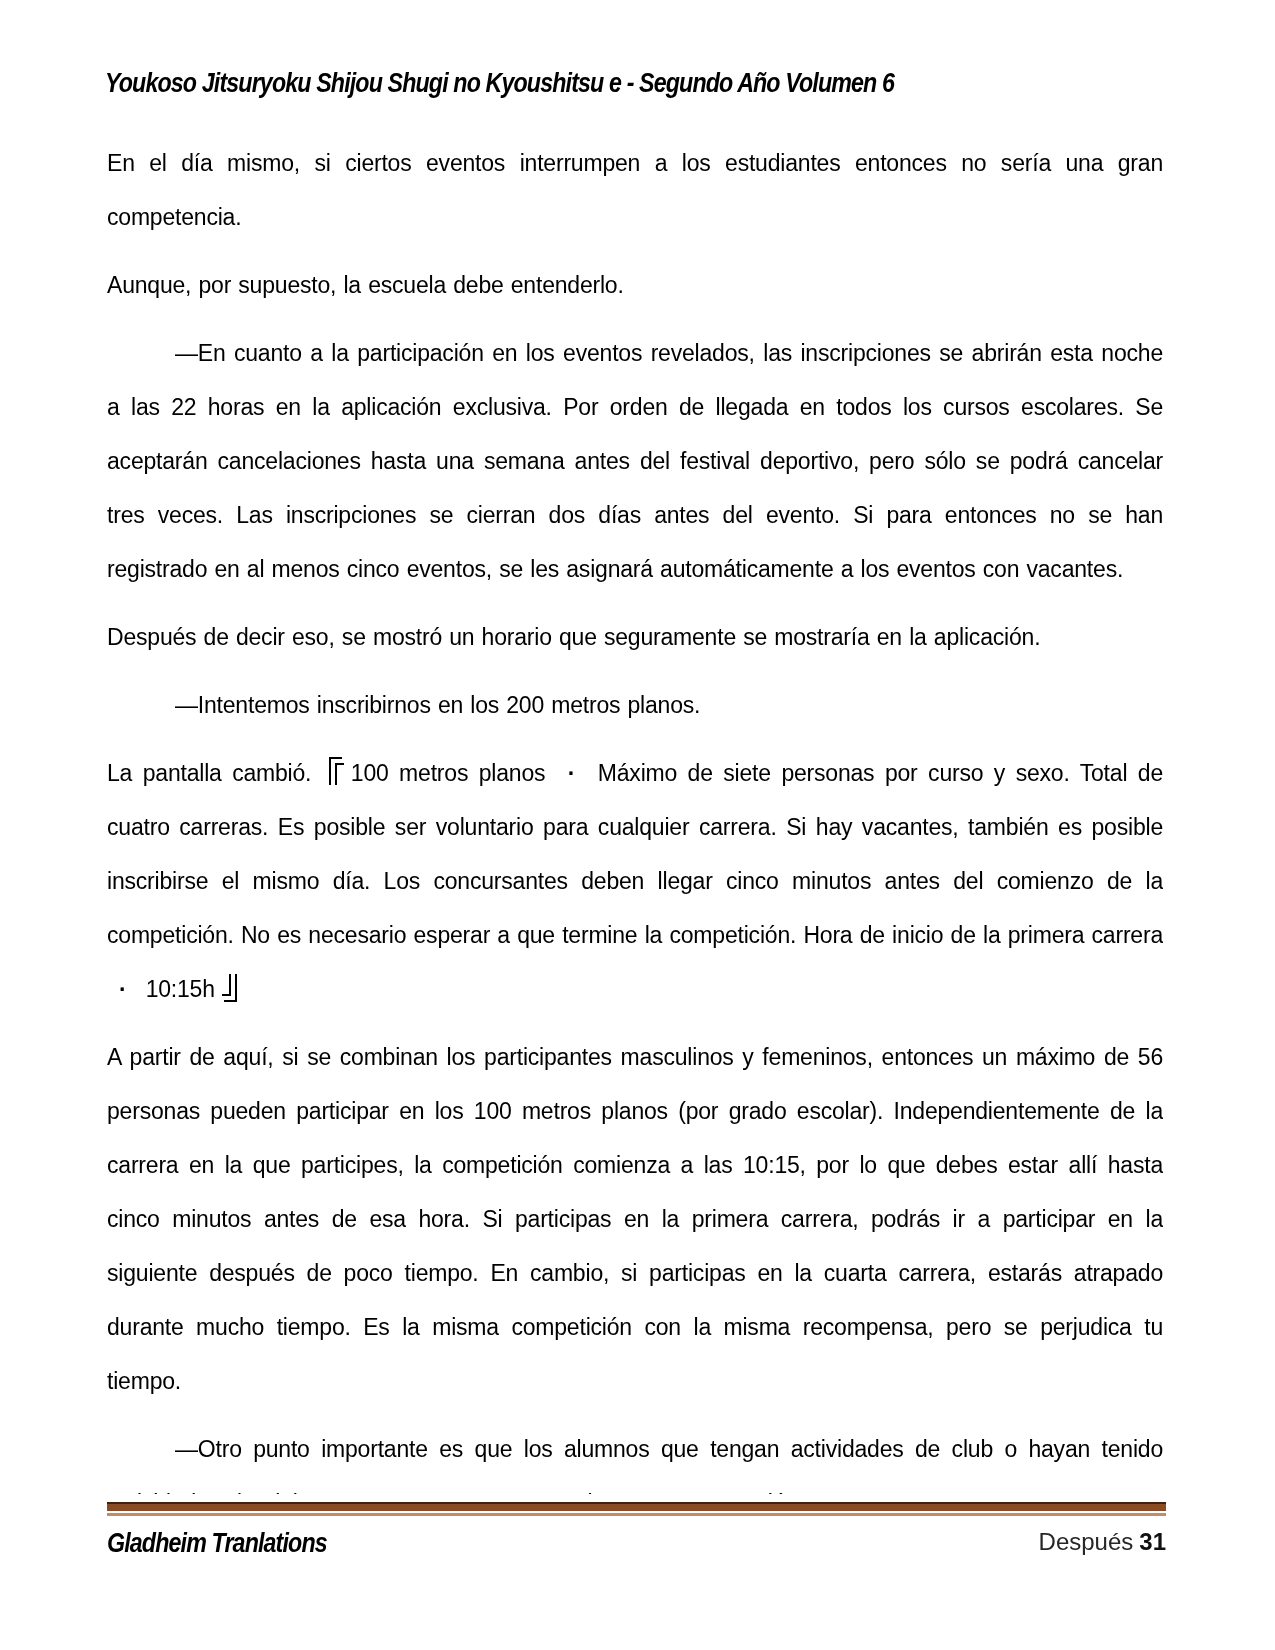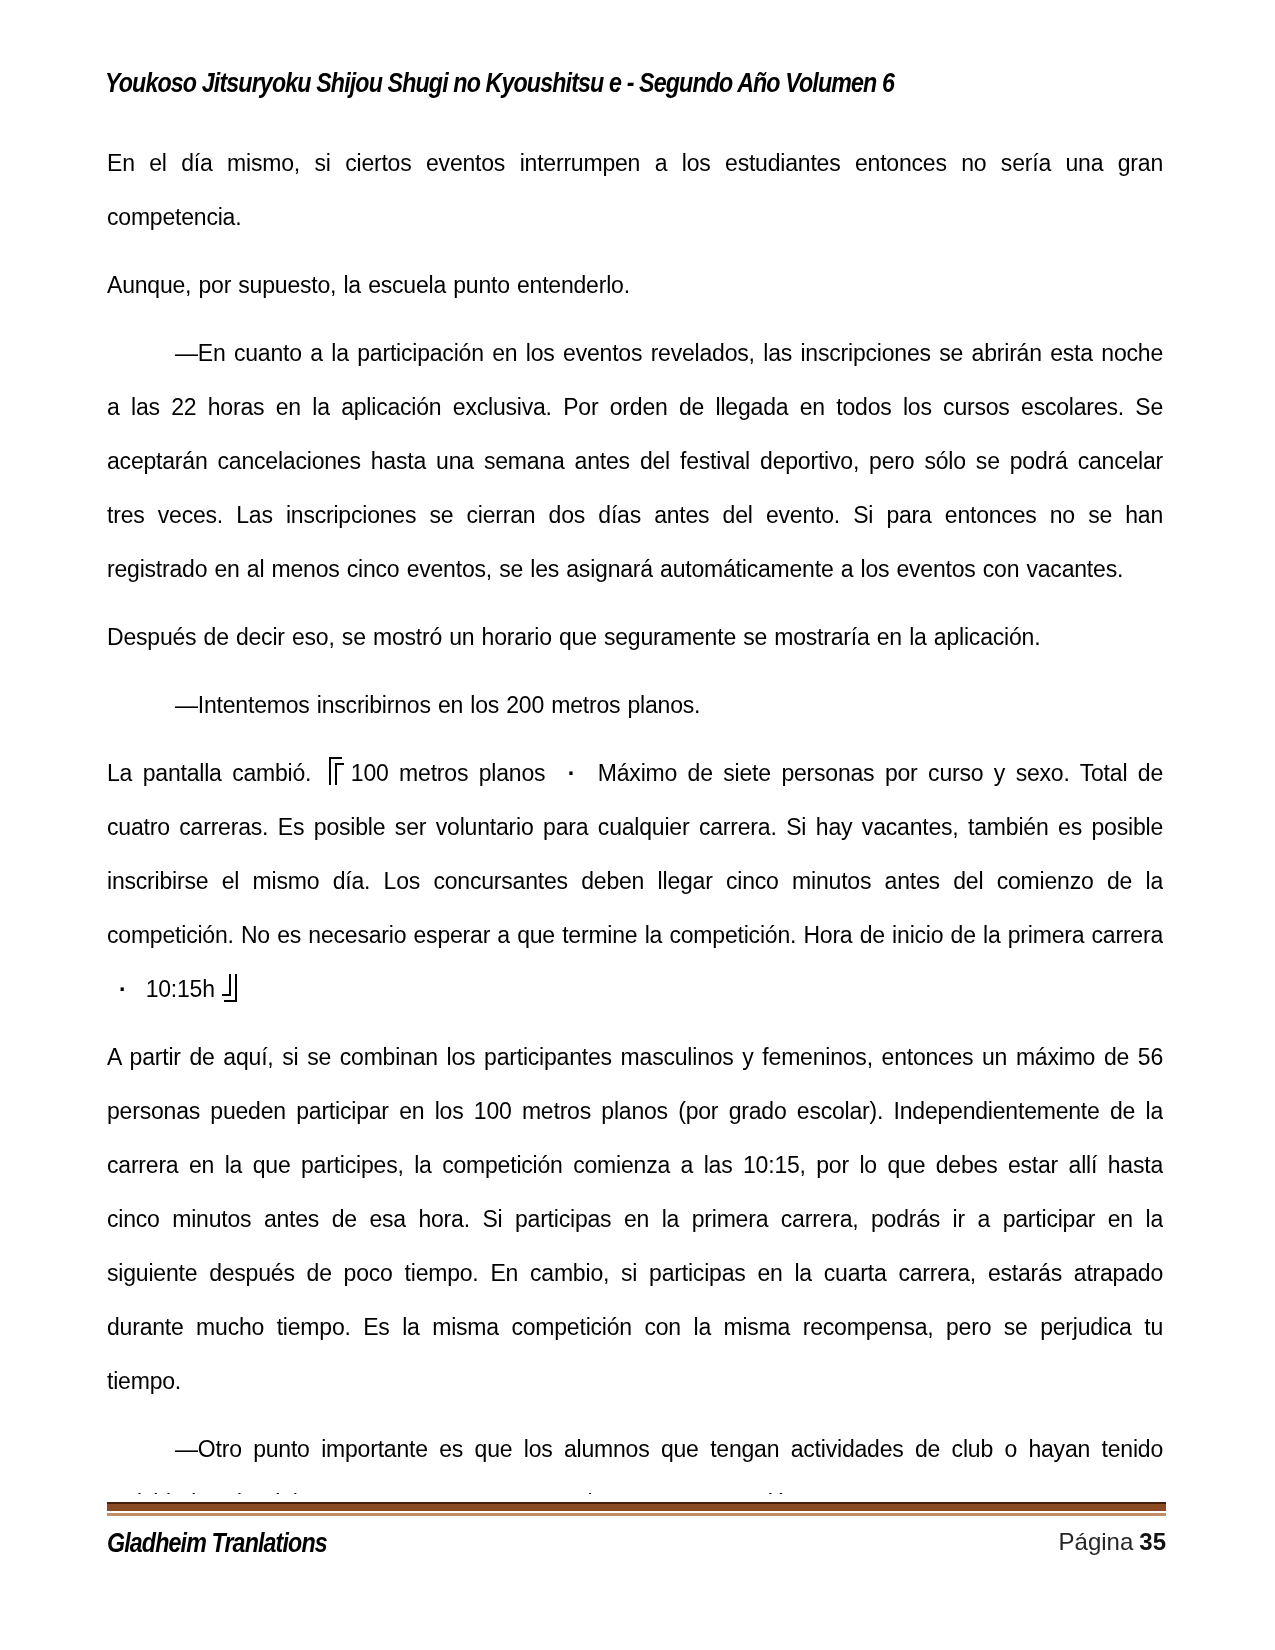--- a/index.html
+++ b/index.html
@@ -66,37 +66,37 @@
 
 <div class="page">
 
   <div class="hdr">
     <span class="brush">Youkoso Jitsuryoku Shijou Shugi no Kyoushitsu e - Segundo Año Volumen 6</span>
   </div>
 
   <div class="doc-body">
 
   <p class="para">En el día mismo, si ciertos eventos interrumpen a los estudiantes entonces no sería una gran competencia.</p>
-      <p class="para">Aunque, por supuesto, la escuela punto entenderlo.</p>
+      <p class="para">Aunque, por supuesto, la escuela debe entenderlo.</p>
       <p class="para indent">—En cuanto a la participación en los eventos revelados, las inscripciones se abrirán esta noche a las 22 horas en la aplicación exclusiva. Por orden de llegada en todos los cursos escolares. Se aceptarán cancelaciones hasta una semana antes del festival deportivo, pero sólo se podrá cancelar tres veces. Las inscripciones se cierran dos días antes del evento. Si para entonces no se han registrado en al menos cinco eventos, se les asignará automáticamente a los eventos con vacantes.</p>
       <p class="para">Después de decir eso, se mostró un horario que seguramente se mostraría en la aplicación.</p>
       <p class="para indent">—Intentemos inscribirnos en los 200 metros planos.</p>
       <p class="para">La pantalla cambió. <span class="gl glo"></span>100 metros planos <span class="gdot">·</span> Máximo de siete personas por curso y sexo. Total de cuatro carreras. Es posible ser voluntario para cualquier carrera. Si hay vacantes, también es posible inscribirse el mismo día. Los concursantes deben llegar cinco minutos antes del comienzo de la competición. No es necesario esperar a que termine la competición. Hora de inicio de la primera carrera <span class="gdot">·</span> 10:15h<span class="gl glc"></span></p>
       <p class="para">A partir de aquí, si se combinan los participantes masculinos y femeninos, entonces un máximo de 56 personas pueden participar en los 100 metros planos (por grado escolar). Independientemente de la carrera en la que participes, la competición comienza a las 10:15, por lo que debes estar allí hasta cinco minutos antes de esa hora. Si participas en la primera carrera, podrás ir a participar en la siguiente después de poco tiempo. En cambio, si participas en la cuarta carrera, estarás atrapado durante mucho tiempo. Es la misma competición con la misma recompensa, pero se perjudica tu tiempo.</p>
       <p class="para indent">—Otro punto importante es que los alumnos que tengan actividades de club o hayan tenido actividades de club que tengan que ver con el evento en cuestión aunque sea una vez, entonces no podrán participar en él. Para Hirata, el fútbol, o para Sudou, la inscripción a eventos relacionados con el baloncesto no será reconocida.</p>
     </div>
 
   <div class="ftr">
     <div>
       <div class="rule-dark" style="background: rgb(66, 32, 10);"></div>
       <div class="rule-main" style="background: rgb(138, 74, 35);"></div>
       <div class="rule-gap"></div>
       <div class="rule-light" style="background: rgb(191, 141, 102);"></div>
     </div>
     <div class="ftr-row">
       <span class="brush">Gladheim Tranlations</span>
       <span class="pageno">
-        <span>Página</span><span class="num">35</span>
+        <span>Después</span><span class="num">31</span>
       </span>
     </div>
   </div>
 
 </div>
 
 </body></html>

